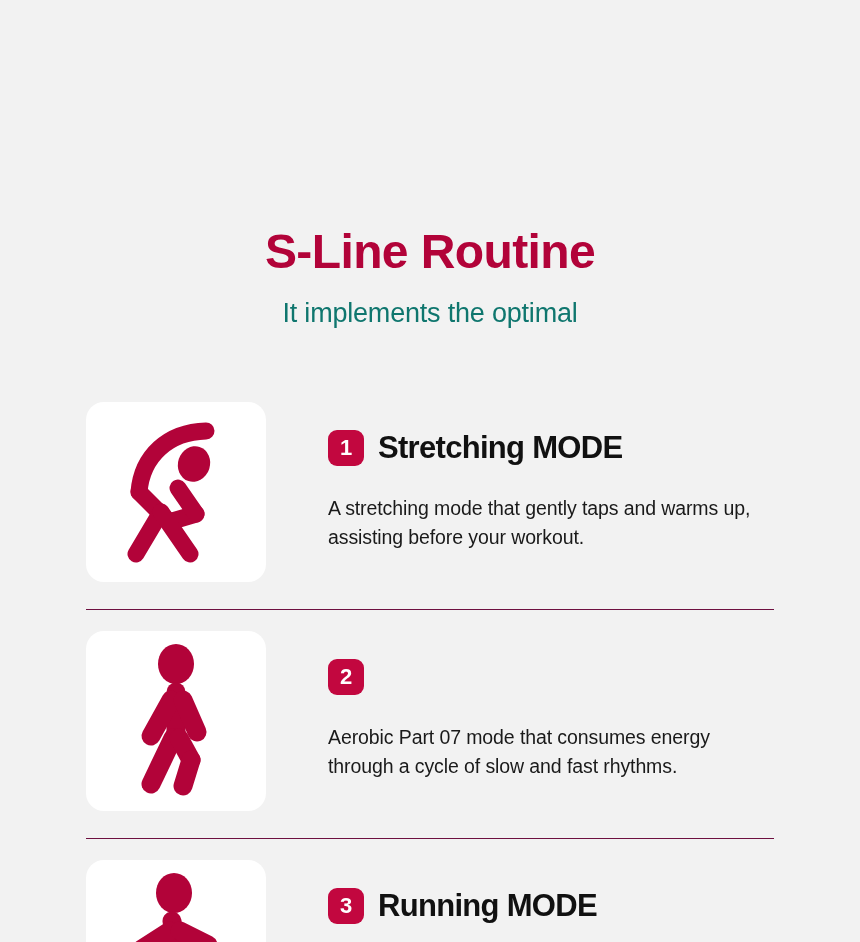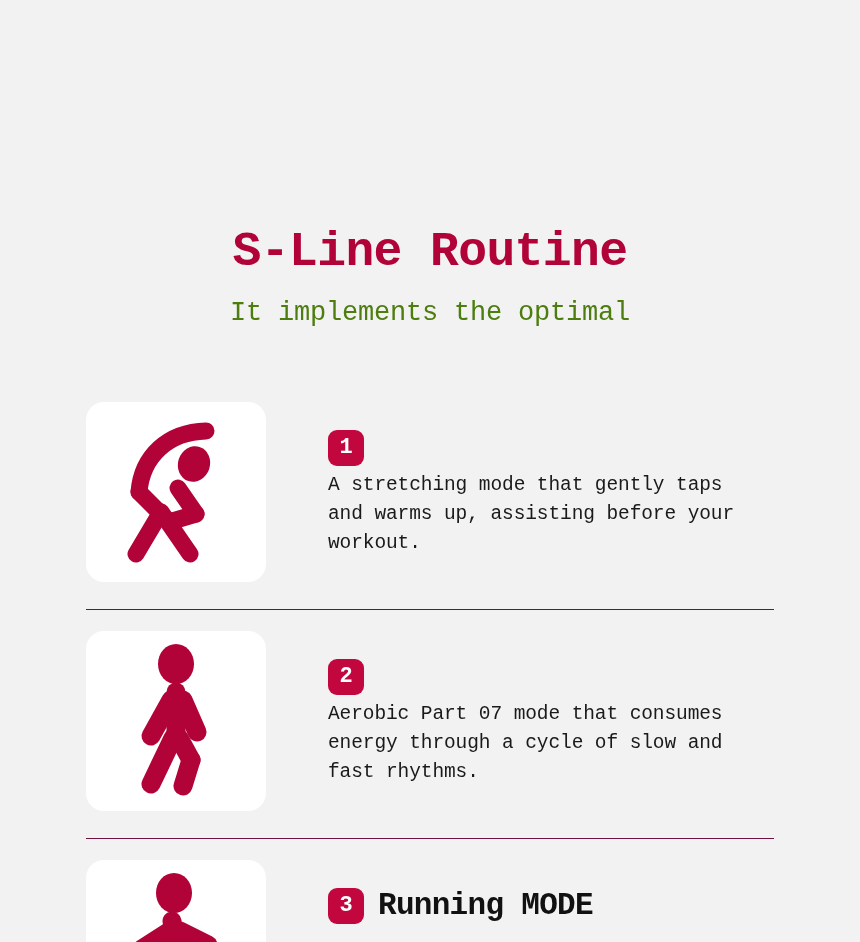--- a/index.html
+++ b/index.html
@@ -16,21 +16,20 @@
     font-family: "Liberation Sans", "DejaVu Sans", sans-serif;
     color: #1a1a1a;
     -webkit-font-smoothing: antialiased;
   }
 
   .page {
     position: relative;
     width: 860px;
     height: 942px;
     overflow: hidden;
-    font-family: Liberation Mono, monospace;
   }
 
   
   .header {
     padding-top: 228px;
     text-align: center;
   }
 
   .page-title {
     font-size: 48px;
@@ -38,21 +37,21 @@
     letter-spacing: -0.6px;
     color: #b20339;
     line-height: 1.0;
   }
 
   .page-subtitle {
     margin-top: 20px;
     font-size: 27px;
     font-weight: 400;
     line-height: 1.33;
-    color: #4d7c0f;
+    color: #0f766e;
     letter-spacing: -0.2px;
   }
   .page-subtitle .sub-line { display: block; }
 
   
   .mode-list {
     margin-top: 70px;
     padding: 0 86px;
   }
 
@@ -102,21 +101,21 @@
 
   .mode-title {
     font-size: 31px;
     font-weight: bold;
     color: #111111;
     letter-spacing: -0.7px;
     white-space: nowrap;
   }
 
   .mode-desc {
-    margin-top: 5px;
+    margin-top: 28px;
     font-size: 19.5px;
     line-height: 1.48;
     color: #1a1a1a;
     letter-spacing: -0.1px;
     max-width: 440px;
   }
 
   .divider {
     height: 1px;
     background: #6e1040;
@@ -155,20 +154,21 @@
             <path d="M55 94 L 30 136"></path>
             <path d="M55 94 L 84 136"></path>
           </g>
 
           <ellipse cx="88" cy="46" rx="16" ry="18" transform="rotate(18 88 46)" fill="#b20339"></ellipse>
         </svg>
       </div>
       <div class="mode-body">
         <div class="mode-heading">
           <span class="mode-badge">1</span>
+          <span class="mode-title">Stretching MODE</span>
         </div>
         <p class="mode-desc">A stretching mode that gently taps and warms up, assisting before your workout.</p>
       </div>
     </div>
 
     <div class="row-gap-1"></div>
     <div class="divider"></div>
     <div class="row-gap-2"></div>
 
     <div class="mode-row">

